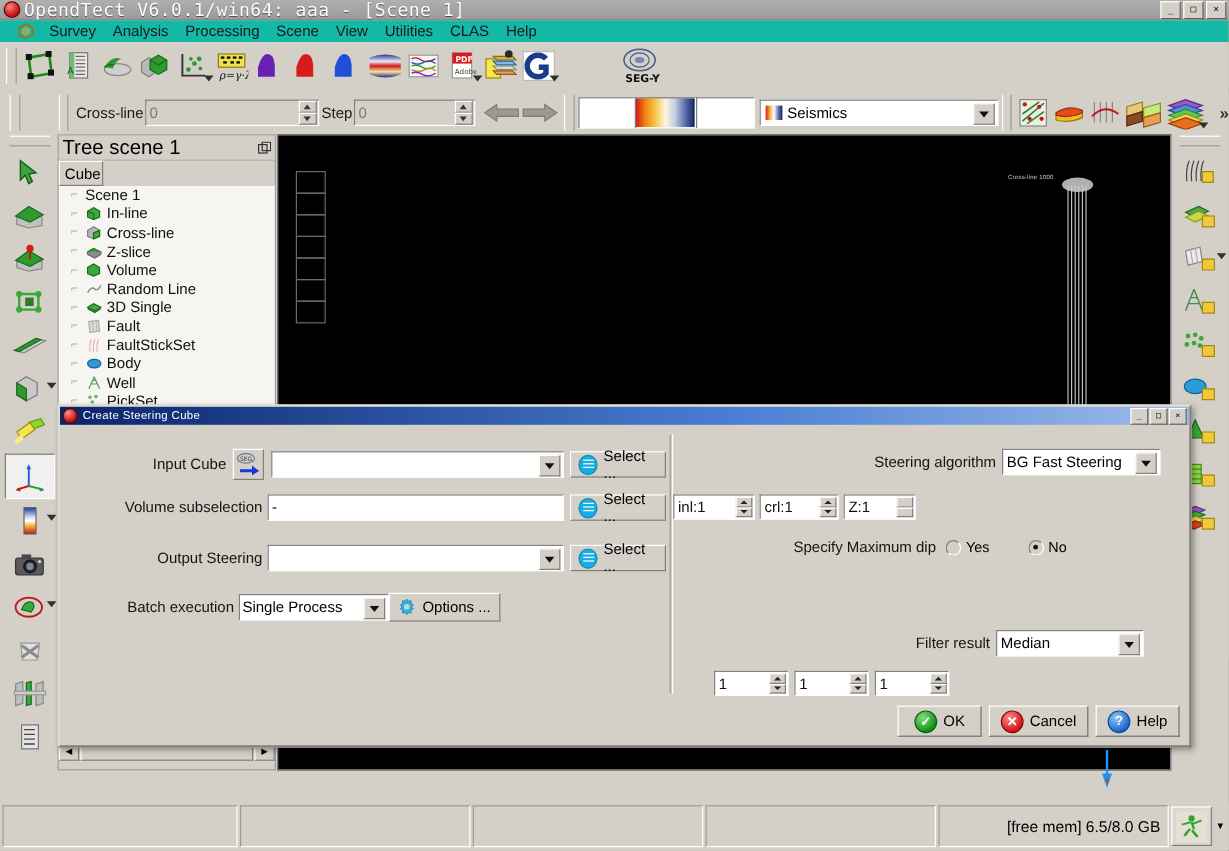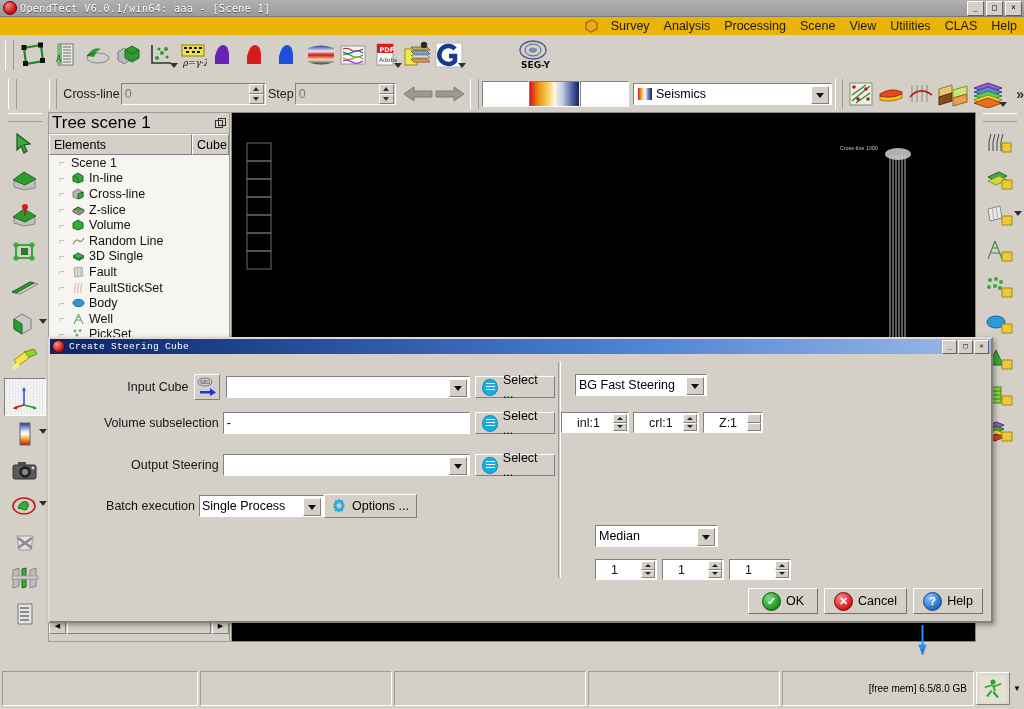--- a/index.html
+++ b/index.html
@@ -16,31 +16,31 @@
 
   
   .titlebar{
     position:absolute;left:0;top:0;width:1024px;height:16px;
     background:linear-gradient(to bottom,#b0b0b0,#9a9a9a);
     border-bottom:1px solid #7a7a7a;
     display:flex;align-items:center;
   }
   .titlebar .tbicon{width:12px;height:12px;margin:0 3px 0 3px;border-radius:50%;
     background:radial-gradient(circle at 35% 30%,#ff8080,#c01010 70%);border:1px solid #6b0000;}
-  .titlebar .ttxt{font-family:"DejaVu Sans Mono",monospace;font-size:10px;color:#fff;
+  .titlebar .ttxt{font-family:"DejaVu Sans Mono",monospace;font-size:15px;color:#fff;
     letter-spacing:.4px;text-shadow:0 1px 0 #555;white-space:nowrap;}
   .wbtns{position:absolute;right:2px;top:1px;display:flex;gap:2px;}
   .wbtn{width:15px;height:13px;background:#d4d0c8;border:1px solid;
     border-color:#fff #606060 #606060 #fff;font-size:8px;line-height:11px;text-align:center;
     font-family:"DejaVu Sans Mono",monospace;color:#000;cursor:default;}
   .wbtns2{position:absolute;right:2px;top:18px;display:flex;gap:2px;}
 
   
-  .menubar{position:absolute;left:0;top:17px;width:1024px;height:18px;background:#eab308;
-    display:flex;align-items:center;padding-left:14px;box-sizing:border-box;justify-content:flex-end;}
+  .menubar{position:absolute;left:0;top:17px;width:1024px;height:18px;background:#14b8a6;
+    display:flex;align-items:center;padding-left:14px;box-sizing:border-box;}
   .menubar .mlogo{width:15px;height:14px;margin-right:5px;position:relative;}
   .menuitem{font-size:12.5px;padding:1px 7px 2px 7px;color:#1a1a1a;cursor:default;white-space:nowrap;}
 
   
   .toolbar1{position:absolute;left:0;top:37px;width:1024px;height:36px;background:#d4d0c8;
     display:flex;align-items:center;padding-left:2px;box-sizing:border-box;}
   .grip{width:7px;height:30px;margin:0 3px;border-left:1px solid #fff;border-right:1px solid #9b9b9b;}
   .tbtn{width:32px;height:32px;display:flex;align-items:center;justify-content:center;
     position:relative;cursor:default;}
   .caret{position:absolute;right:-1px;bottom:3px;width:0;height:0;
@@ -106,21 +106,21 @@
     border:1px solid #8a8a8a;box-sizing:border-box;overflow:hidden;}
 
   
   .dialog{position:absolute;left:48px;top:337px;width:945px;height:286px;
     background:#d4d0c8;border:2px solid;border-color:#dfdbd4 #84817a #84817a #dfdbd4;
     box-sizing:border-box;box-shadow:2px 2px 5px rgba(0,0,0,.35);}
   .dlgtitle{height:15px;background:linear-gradient(to right,#0a246a,#4a7fd4 60%,#9dbbe8);
     display:flex;align-items:center;padding:0 2px;}
   .dlgtitle .dicon{width:11px;height:11px;margin-right:4px;border-radius:50%;
     background:radial-gradient(circle at 35% 30%,#ff9090,#b81010 70%);border:1px solid #6b0000;}
-  .dlgtitle .dtxt{font-family:Liberation Mono, monospace;font-size:9.5px;color:#fff;letter-spacing:.3px;}
+  .dlgtitle .dtxt{font-family:Liberation Sans, sans-serif;font-size:9.5px;color:#fff;letter-spacing:.3px;}
   .dlgbtns{margin-left:auto;display:flex;gap:1px;}
   .dlgbtn{width:13px;height:12px;background:#d4d0c8;border:1px solid;
     border-color:#fff #606060 #606060 #fff;font-size:7px;line-height:10px;text-align:center;
     font-family:"DejaVu Sans Mono",monospace;}
   .dlgbody{position:relative;height:268px;}
   .vsep{position:absolute;left:508px;top:8px;width:1px;height:216px;
     border-left:1px solid #9b9b9b;border-right:1px solid #fff;}
   .frow{position:absolute;display:flex;align-items:center;}
   .flabel{font-size:12.5px;color:#151515;text-align:right;white-space:nowrap;}
   .selbtn{height:22px;background:#d4d0c8;border:1px solid;
@@ -129,21 +129,21 @@
   .selicon{width:15px;height:15px;margin-right:5px;border-radius:50%;
     background:#19aee3;position:relative;border:1px solid #0d8ec0;}
   .selicon::before{content:"";position:absolute;left:3px;top:3px;width:9px;height:1.5px;
     background:#fff;box-shadow:0 3px 0 #fff,0 6px 0 #fff;}
   .radio{width:11px;height:11px;border-radius:50%;border:1px solid;
     border-color:#808080 #fff #fff #808080;background:#d4d0c8;display:inline-flex;
     align-items:center;justify-content:center;margin-right:4px;}
   .radio i{width:4px;height:4px;border-radius:50%;background:#111;}
   .sbox{height:21px;background:#fff;border:1px solid;border-color:#808080 #fff #fff #808080;
     display:flex;align-items:center;box-sizing:border-box;position:relative;font-size:12.5px;}
-  .sbox .sval{padding-left:3px;flex:1;color:#111;margin-left:12px;}
+  .sbox .sval{padding-left:3px;flex:1;color:#111;}
   .sbox .sarr{width:14px;height:17px;margin-right:1px;display:flex;flex-direction:column;}
   .sbox .sarr div{flex:1;background:#d4d0c8;border:1px solid;border-color:#fff #808080 #808080 #fff;
     display:flex;align-items:center;justify-content:center;}
   .sbox .sarr i{width:0;height:0;border-left:3px solid transparent;border-right:3px solid transparent;}
   .sbox .sarr .u i{border-bottom:3px solid #222;}
   .sbox .sarr .d i{border-top:3px solid #222;}
 
   .btnrow{position:absolute;right:8px;bottom:8px;display:flex;gap:6px;}
   .dbtn{height:26px;min-width:70px;background:#d4d0c8;border:1px solid;
     border-color:#fff #707070 #707070 #fff;display:flex;align-items:center;justify-content:center;
@@ -151,21 +151,21 @@
   .cicon{width:17px;height:17px;border-radius:50%;display:flex;align-items:center;
     justify-content:center;font-size:11px;color:#fff;font-weight:bold;}
   .okic{background:radial-gradient(circle at 35% 30%,#7ee07e,#128c12 75%);border:1px solid #0a5c0a;}
   .cancelic{background:radial-gradient(circle at 35% 30%,#ff8a8a,#cc1111 75%);border:1px solid #8b0000;}
   .helpic{background:radial-gradient(circle at 35% 30%,#8fc6ff,#1565c0 75%);border:1px solid #0d47a1;}
 
   
   .statusbar{position:absolute;left:0;bottom:0;width:1024px;height:41px;background:#d4d0c8;
     display:flex;align-items:center;padding:2px;box-sizing:border-box;gap:2px;}
   .scell{height:35px;background:#d4d0c8;border:1px solid;border-color:#9b9b9b #fff #fff #9b9b9b;
-    display:flex;align-items:center;justify-content:flex-end;padding-right:6px;font-size:10px;
+    display:flex;align-items:center;justify-content:flex-end;padding-right:6px;font-size:13px;
     box-sizing:border-box;}
   .runbtn{width:32px;height:31px;border:1px solid;border-color:#fff #808080 #808080 #fff;
     display:flex;align-items:center;justify-content:center;background:#ded9cf;}
   svg{display:block;}
 </style>
 </head>
 <body>
 
 <div id="app">
 
@@ -709,21 +709,20 @@
       <span>Tree scene 1</span>
       <span>
         <svg width="11" height="11" viewBox="0 0 11 11">
           <rect x="0.5" y="2.5" width="7" height="7" fill="none" stroke="#333"></rect>
           <rect x="3.5" y="0.5" width="7" height="7" fill="none" stroke="#333"></rect>
         </svg>
       </span>
     </div>
 
     <div class="colhdrrow">
-      <div class="colhdr" style="width:143px;">Elements</div>
       <div class="colhdr" style="width:37px;">Cube</div>
     </div>
 
     <div class="treebody">
       <div class="trow">
         <span class="tdash">⌐</span>
         <span>Scene 1</span>
       </div>
 
       <div class="trow">
@@ -933,20 +932,21 @@
             <svg width="16" height="16" viewBox="0 0 16 16">
               <path d="M8 1.2 L9.4 3 L11.6 2.6 L11.4 4.9 L13.4 6 L12 7.7 L13.4 9.4 L11.4 10.6 L11.6 12.9 L9.4 12.5 L8 14.3 L6.6 12.5 L4.4 12.9 L4.6 10.6 L2.6 9.4 L4 7.7 L2.6 6 L4.6 4.9 L4.4 2.6 L6.6 3 Z" fill="#2ab2e8" stroke="#1489b8" stroke-width=".7"></path>
               <circle cx="8" cy="7.7" r="2.4" fill="#d4d0c8"></circle>
             </svg>
           </span>
           <span>Options ...</span>
         </span>
       </div>
 
       <div class="frow" style="left:520px;top:20px;">
+        <span class="flabel" style="width:260px;">Steering algorithm</span>
         <span class="combo" style="width:132px;margin-left:5px;">
           <span class="sval" style="padding-left:3px;">BG Fast Steering</span>
           <span class="cbtn">
               <i></i>
             </span>
         </span>
       </div>
 
       <div class="frow" style="left:506px;top:58px;">
         <span class="sbox" style="width:68px;margin-left:5px;">
@@ -973,22 +973,36 @@
         </span>
         <span class="sbox" style="width:60px;margin-left:4px;">
           <span class="sval">Z:1</span>
           <span class="sarr">
             <div class="u"></div>
             <div class="d"></div>
           </span>
         </span>
       </div>
 
+      <div class="frow" style="left:540px;top:95px;">
+        <span class="flabel" style="width:190px;">Specify Maximum dip</span>
+        <span style="display:flex;align-items:center;margin-left:8px;">
+          <span class="radio"></span>
+          <span>Yes</span>
+        </span>
+        <span style="display:flex;align-items:center;margin-left:32px;">
+          <span class="radio">
+              <i></i>
+            </span>
+          <span>No</span>
+        </span>
+      </div>
 
       <div class="frow" style="left:540px;top:171px;">
+        <span class="flabel" style="width:235px;">Filter result</span>
         <span class="combo" style="width:123px;margin-left:5px;">
           <span class="sval" style="padding-left:3px;">Median</span>
           <span class="cbtn">
               <i></i>
             </span>
         </span>
       </div>
 
       <div class="frow" style="left:540px;top:205px;">
         <span class="sbox" style="width:62px;margin-left:5px;">

